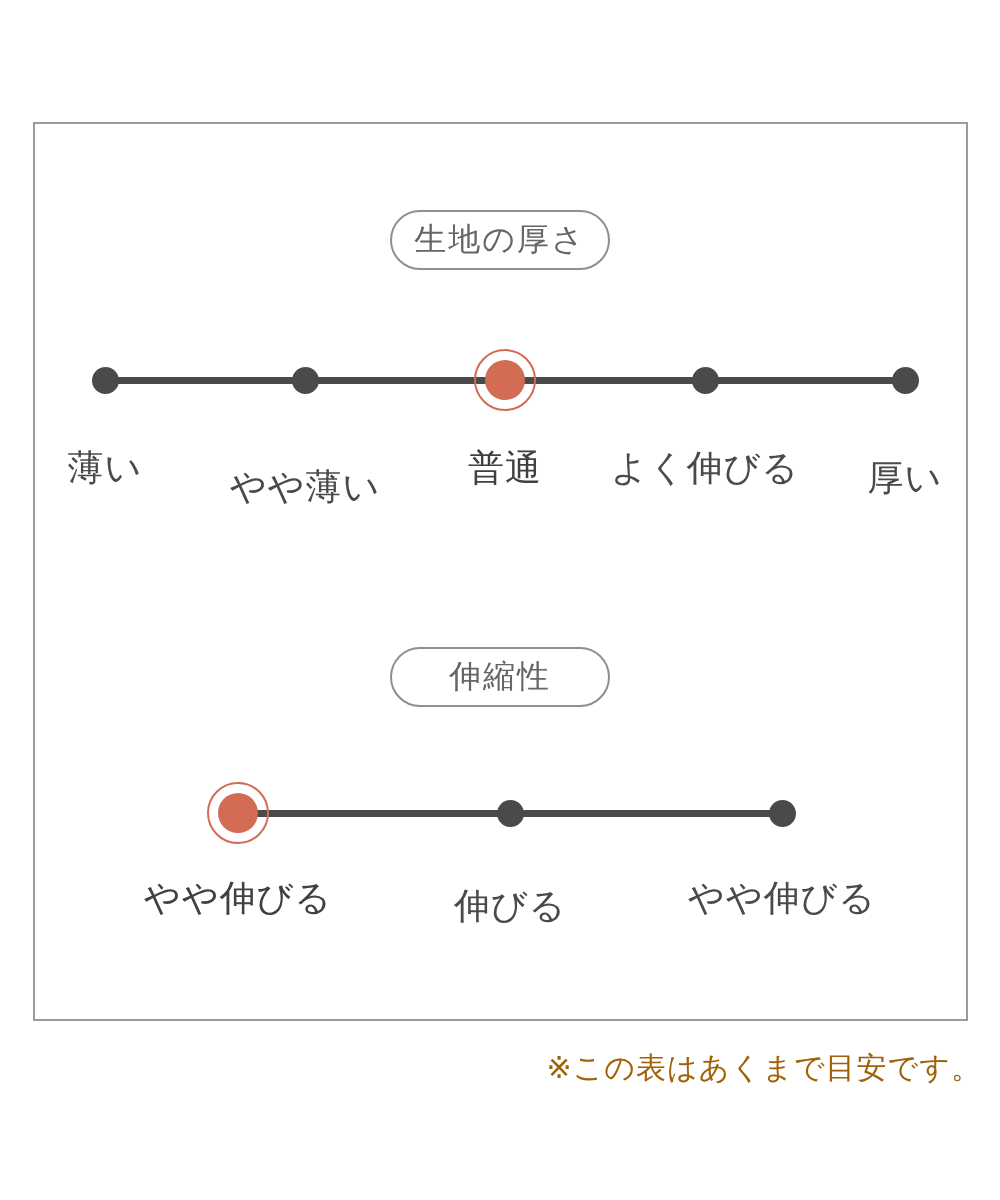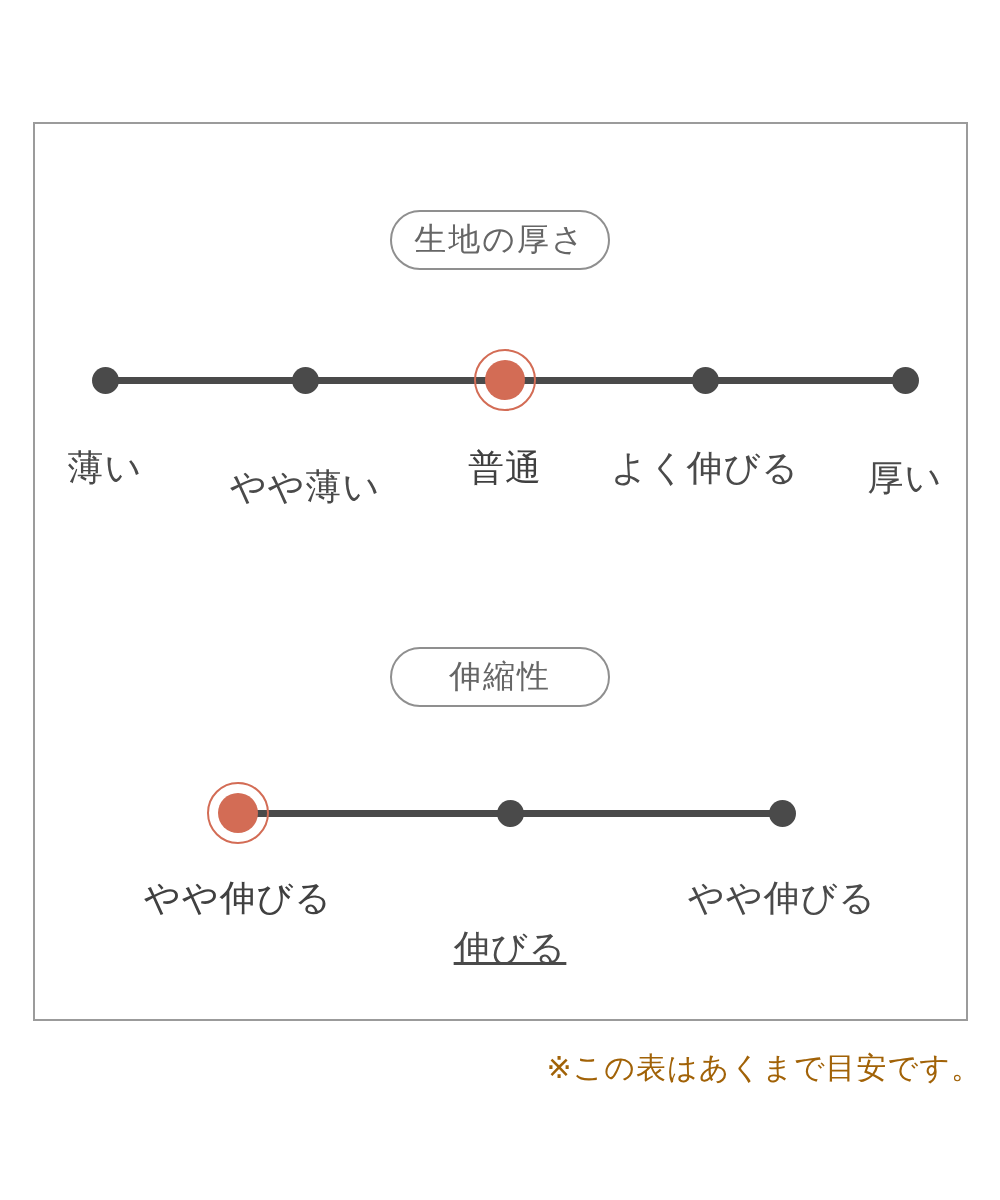--- a/index.html
+++ b/index.html
@@ -102,18 +102,18 @@
       <div class="dot" style="width: 27px; height: 27px; left: 891.5px; top: 366.5px; background: rgb(74, 74, 74);"></div>
       <div class="opt-label" style="left: 905px; top: 444px; margin-top: 10px;">厚い</div>
       <div class="pill" style="top: 647px; text-align: right;">
         <span style="color: rgb(102, 102, 102);">伸縮性</span>
       </div>
       <div class="track-line" style="left: 238px; width: 544px; top: 809.5px; height: 7px; background: rgb(74, 74, 74);"></div>
       <div class="ring" style="width: 62px; height: 62px; left: 207px; top: 782px; border: 2px solid rgb(211, 108, 85);"></div>
       <div class="dot" style="width: 40px; height: 40px; left: 218px; top: 793px; background: rgb(211, 108, 85);"></div>
       <div class="opt-label selected" style="left: 238px; top: 874px;">やや伸びる</div>
       <div class="dot" style="width: 27px; height: 27px; left: 496.5px; top: 799.5px; background: rgb(74, 74, 74);"></div>
-      <div class="opt-label" style="left: 510px; top: 924px; text-decoration: underline;">伸びる</div>
+      <div class="opt-label" style="left: 510px; top: 882px;">伸びる</div>
       <div class="dot" style="width: 27px; height: 27px; left: 768.5px; top: 799.5px; background: rgb(74, 74, 74);"></div>
       <div class="opt-label" style="left: 782px; top: 874px;">やや伸びる</div>
     </div>
   <div class="footnote">※この表はあくまで目安です。</div>
 </div>
 
 </body></html>

